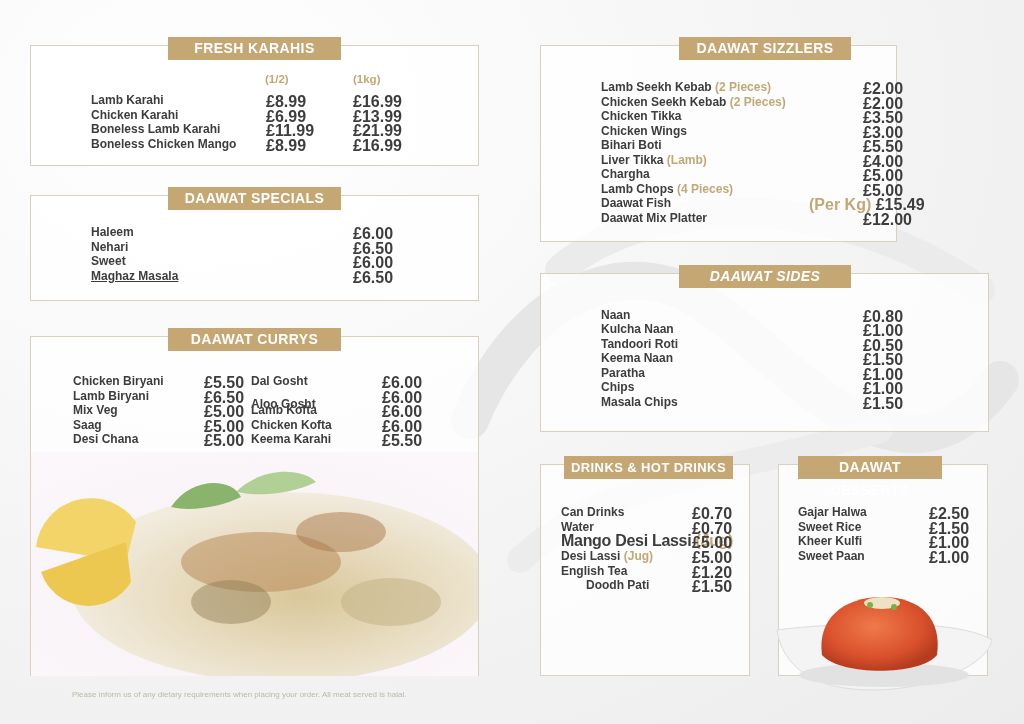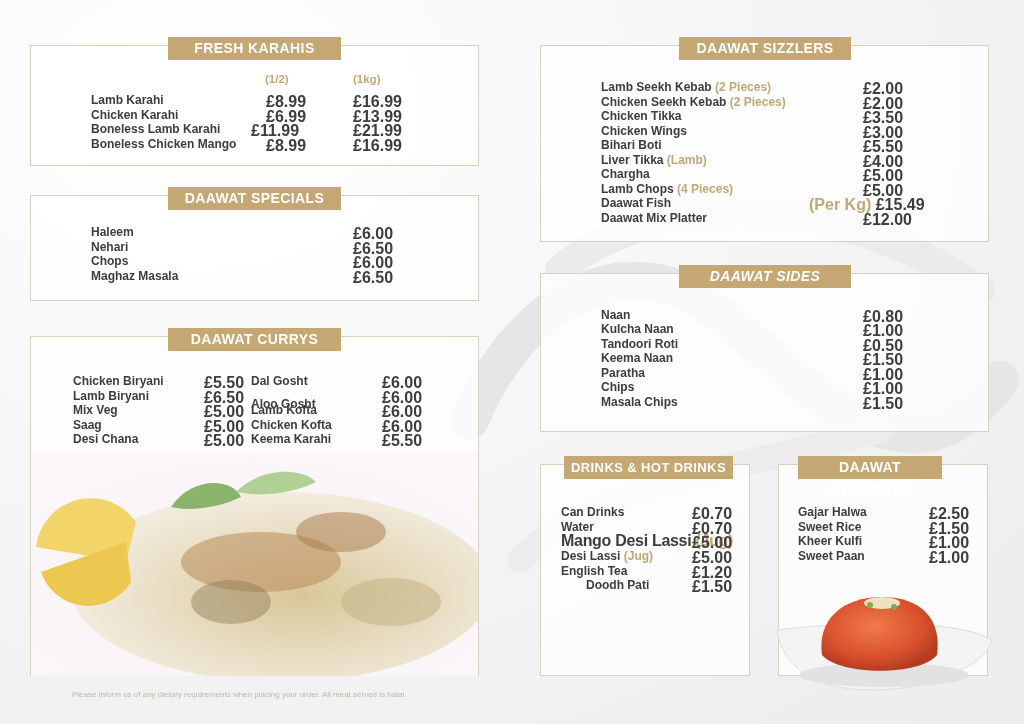--- a/index.html
+++ b/index.html
@@ -70,37 +70,37 @@
 
   <div class="row" style="left:60px;top:47px;"><span>Lamb Karahi</span></div>
   <div class="price" style="left:235px;top:47px;">£8.99</div>
   <div class="price" style="left:322px;top:47px;">£16.99</div>
 
   <div class="row" style="left:60px;top:62px;"><span>Chicken Karahi</span></div>
   <div class="price" style="left:235px;top:62px;">£6.99</div>
   <div class="price" style="left:322px;top:62px;">£13.99</div>
 
   <div class="row" style="left:60px;top:76px;"><span>Boneless Lamb Karahi</span></div>
-  <div class="price" style="left:220px;top:76px;text-align:right;">£11.99</div>
+  <div class="price" style="left:235px;top:76px;text-align:right;">£11.99</div>
   <div class="price" style="left:322px;top:76px;">£21.99</div>
 
   <div class="row" style="left:60px;top:91px;"><span>Boneless Chicken Mango</span></div>
   <div class="price" style="left:235px;top:91px;">£8.99</div>
   <div class="price" style="left:322px;top:91px;">£16.99</div>
 </div>
 
 <div class="panel" style="left:30px;top:195px;width:449px;height:106px;">
   <div class="panel-title" style="left:137px;width:173px;">DAAWAT SPECIALS</div>
   <div class="row" style="left:60px;top:29px;">Haleem</div>
   <div class="price" style="left:322px;top:29px;">£6.00</div>
   <div class="row" style="left:60px;top:44px;">Nehari</div>
   <div class="price" style="left:322px;top:44px;">£6.50</div>
-  <div class="row" style="left:60px;top:58px;">Chops</div>
+  <div class="row" style="left:60px;top:58px;">Sweet</div>
   <div class="price" style="left:322px;top:58px;">£6.00</div>
-  <div class="row" style="left:60px;top:73px;">Maghaz Masala</div>
+  <div class="row" style="left:60px;top:73px;text-decoration:underline;">Maghaz Masala</div>
   <div class="price" style="left:322px;top:73px;">£6.50</div>
 </div>
 
 <div class="panel" style="left:30px;top:336px;width:449px;height:340px;">
   <div class="panel-title" style="left:137px;width:173px;">DAAWAT CURRYS</div>
 
   <div class="row" style="left:42px;top:37px;">Chicken Biryani</div>
   <div class="price" style="left:173px;top:37px;">£5.50</div>
   <div class="row" style="left:42px;top:52px;">Lamb Biryani</div>
   <div class="price" style="left:173px;top:52px;">£6.50</div>
@@ -142,21 +142,21 @@
       <ellipse cx="200" cy="150" rx="40" ry="22" fill="#8f7a52" opacity="0.45"></ellipse>
       <ellipse cx="360" cy="150" rx="50" ry="24" fill="#c7b68a" opacity="0.6"></ellipse>
       <path d="M5 95 A 55 55 0 0 1 105 70 L 95 110 Z" fill="#f3d469"></path>
       <path d="M10 120 A 50 50 0 0 0 100 130 L 95 90 Z" fill="#edc851"></path>
       <path d="M140 55 C 160 25, 200 25, 210 45 C 190 55, 160 60, 140 55 Z" fill="#8ab36b"></path>
       <path d="M205 40 C 230 15, 270 15, 285 30 C 260 42, 230 45, 205 40 Z" fill="#a3c985" opacity="0.85"></path>
     </svg>
   </div>
 </div>
 
-<div class="panel" style="left:540px;top:45px;width:449px;height:197px;">
+<div class="panel" style="left:540px;top:45px;width:357px;height:197px;">
   <div class="panel-title" style="left:138px;width:172px;">DAAWAT SIZZLERS</div>
 
   <div class="row" style="left:60px;top:34px;"><span>Lamb Seekh Kebab</span> <span class="note">(2 Pieces)</span></div>
   <div class="price" style="left:322px;top:34px;">£2.00</div>
 
   <div class="row" style="left:60px;top:49px;"><span>Chicken Seekh Kebab</span> <span class="note">(2 Pieces)</span></div>
   <div class="price" style="left:322px;top:49px;">£2.00</div>
 
   <div class="row" style="left:60px;top:63px;">Chicken Tikka</div>
   <div class="price" style="left:322px;top:63px;">£3.50</div>

